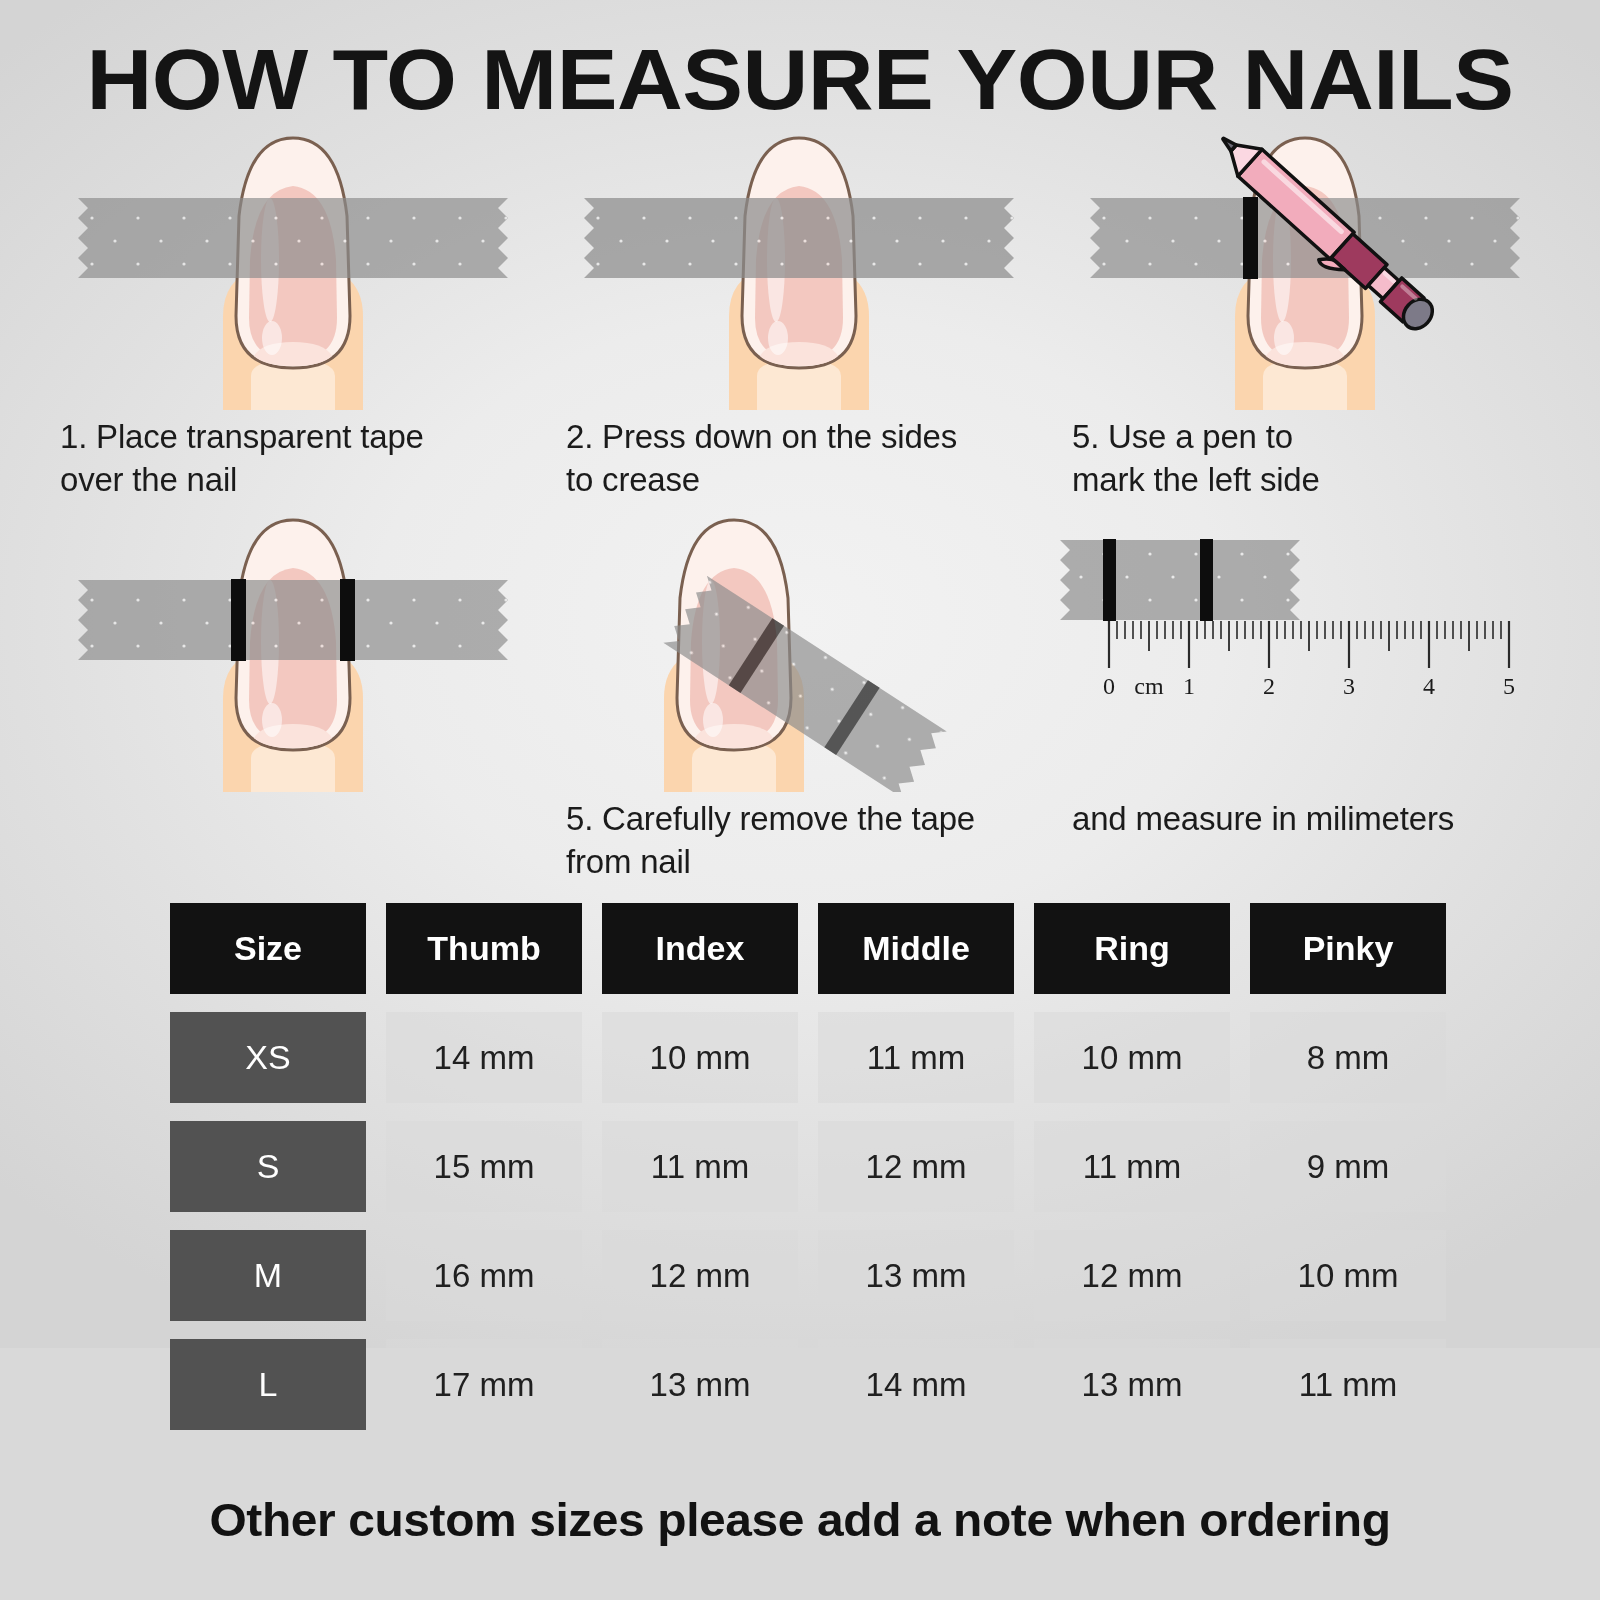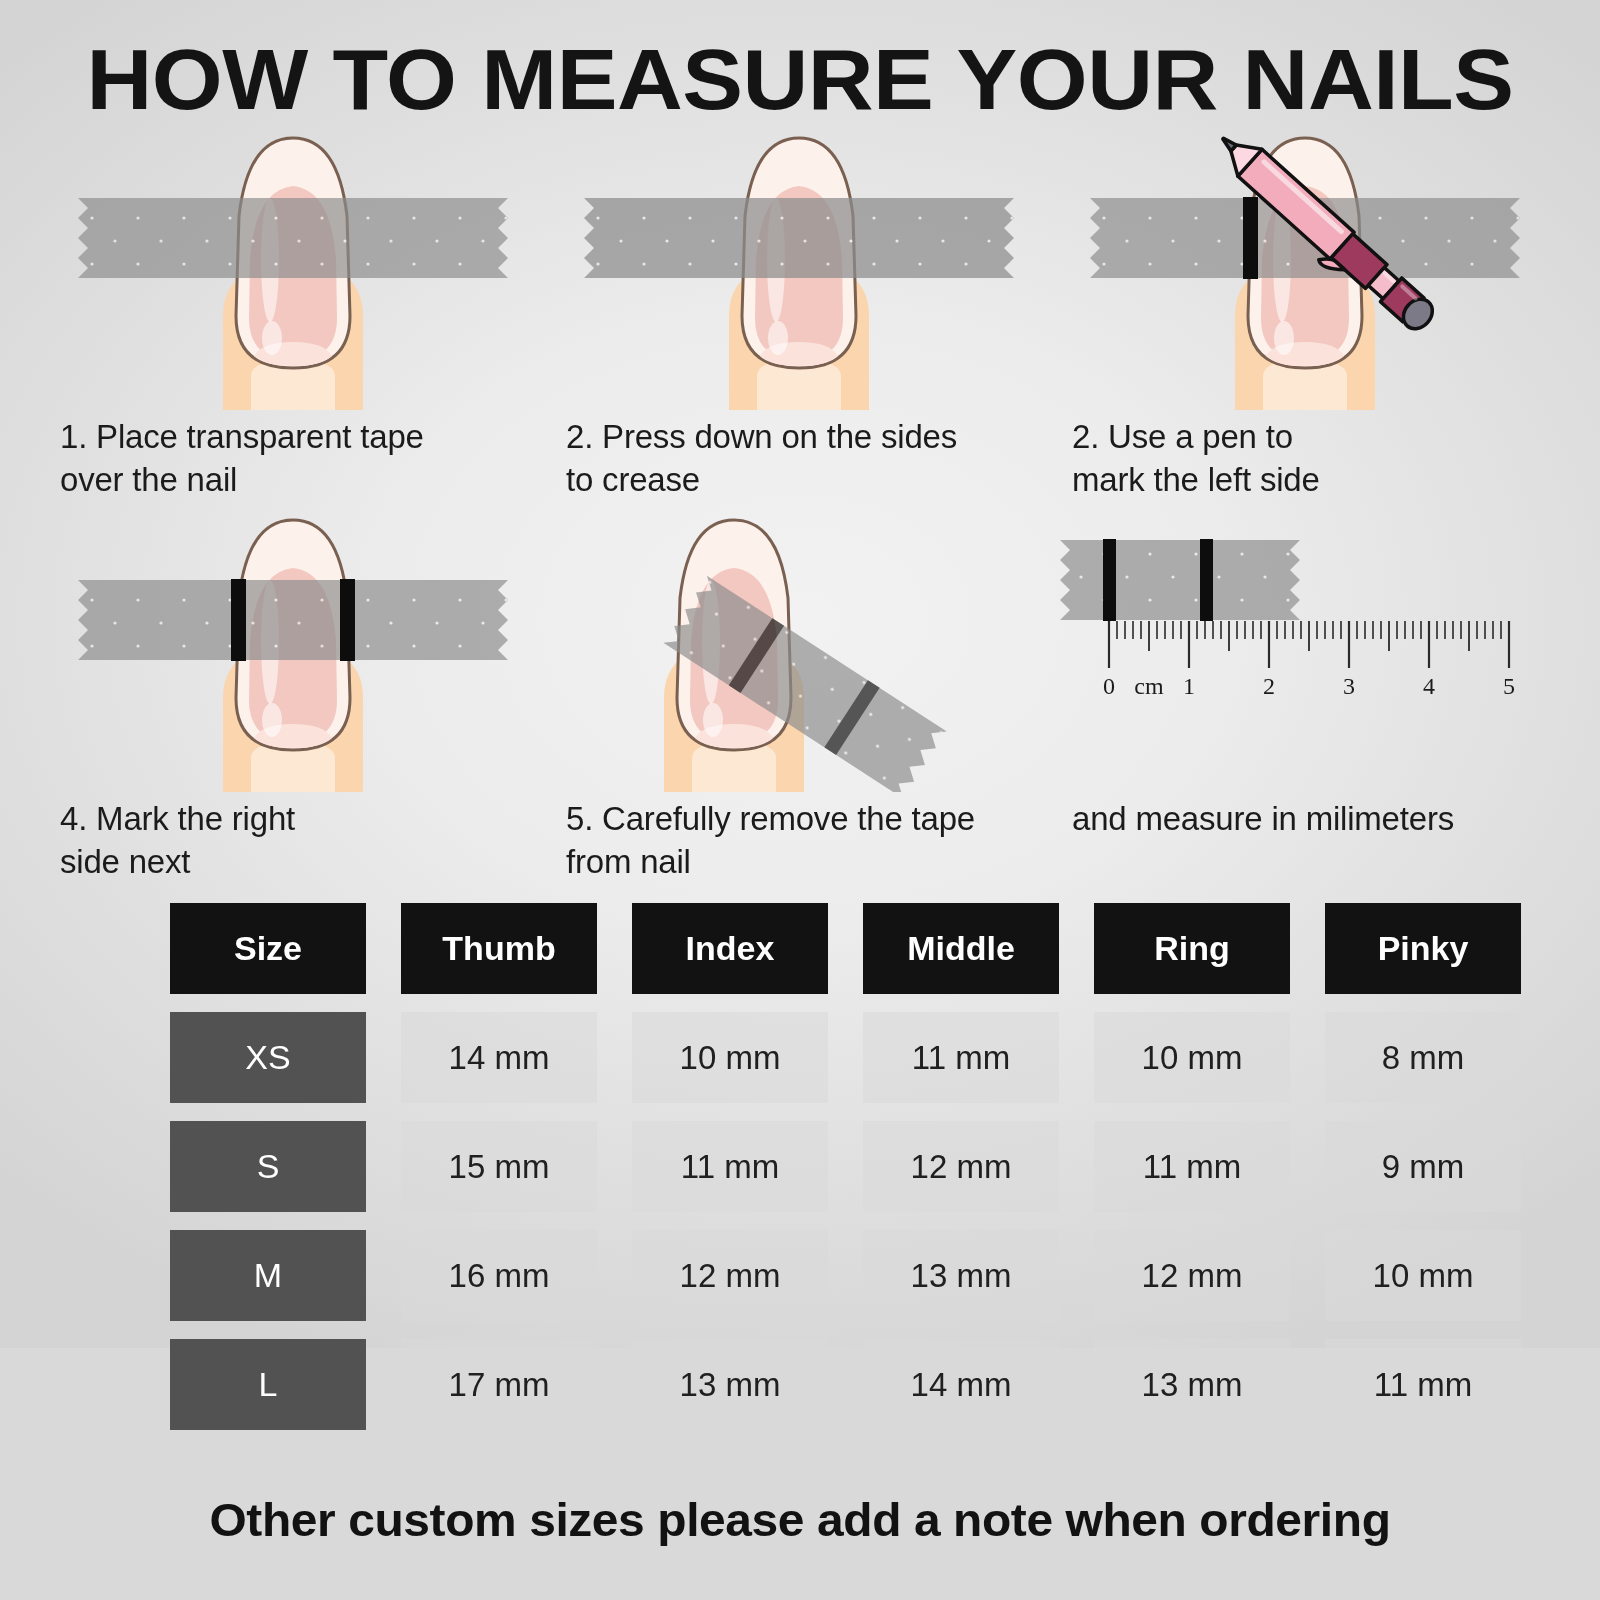--- a/index.html
+++ b/index.html
@@ -43,21 +43,21 @@
     font-weight:400;
     margin-top:6px;
     padding:0 20px;
     letter-spacing:-0.2px;
   }
 
   
   .tbl{
     position:absolute;left:170px;top:903px;width:1294px;
   }
-  .trow{display:flex;gap:35px;margin-bottom:18px;}
+  .trow{display:flex;gap:20px;margin-bottom:18px;}
   .cell{
     flex:1 1 0;
     height:91px;
     display:flex;align-items:center;justify-content:center;
     font-size:33px;
     color:#202020;
     background:rgba(255,255,255,0.30);
     box-shadow:inset 0 0 0 100px rgba(200,200,200,0.38);
   }
   .trow.head .cell{
@@ -216,21 +216,21 @@
                 <ellipse cx="252" cy="26" rx="13" ry="16" fill="#7d7a88"></ellipse>
                 <path d="M168 42 Q150 58 142 52 Q150 42 156 42 Z" fill="#f2acbc"></path>
               </g>
               <path d="M36 16 L140 16" stroke="#ffffff" stroke-width="5" opacity=".55" stroke-linecap="round"></path>
               <path d="M200 18 L212 18" stroke="#ffffff" stroke-width="4" opacity=".45" stroke-linecap="round"></path>
               <path d="M222 16 L240 16" stroke="#ffffff" stroke-width="4" opacity=".35" stroke-linecap="round"></path>
             </g>
           </svg>
         </div>
         <div class="cap">
-          <div>2. Use a pen to</div>
+          <div>5. Use a pen to</div>
           <div>mark the left side</div>
         </div>
       </div>
 
     </div>
 
     <div class="steprow">
 
       <div class="step">
         <div class="art">
@@ -254,24 +254,20 @@
             </g>
             <g opacity=".68">
               <path d="M38 78 L48 88 L38 98 L48 108 L38 118 L48 128 L38 138 L48 148 L38 158
                        L468 158 L458 148 L468 138 L458 128 L468 118 L458 108 L468 98 L458 88 L468 78 Z" fill="#8d8d8d"></path>
               <path d="M38 78 L48 88 L38 98 L48 108 L38 118 L48 128 L38 138 L48 148 L38 158
                        L468 158 L458 148 L468 138 L458 128 L468 118 L458 108 L468 98 L458 88 L468 78 Z" fill="url(#dots4)"></path>
             </g>
             <rect x="191" y="77" width="15" height="82" fill="#0d0d0d"></rect>
             <rect x="300" y="77" width="15" height="82" fill="#0d0d0d"></rect>
           </svg>
-        </div>
-        <div class="cap">
-          <div>4. Mark the right</div>
-          <div>side next</div>
         </div>
       </div>
 
       <div class="step">
         <div class="art">
           <svg viewBox="0 0 506 290" preserveAspectRatio="xMidYMid meet">
             <defs>
               <pattern id="dots5" width="46" height="46" patternUnits="userSpaceOnUse">
                 <circle cx="6" cy="6" r="1.6" fill="#ffffff" opacity=".8"></circle>
                 <circle cx="29" cy="29" r="1.6" fill="#ffffff" opacity=".8"></circle>

